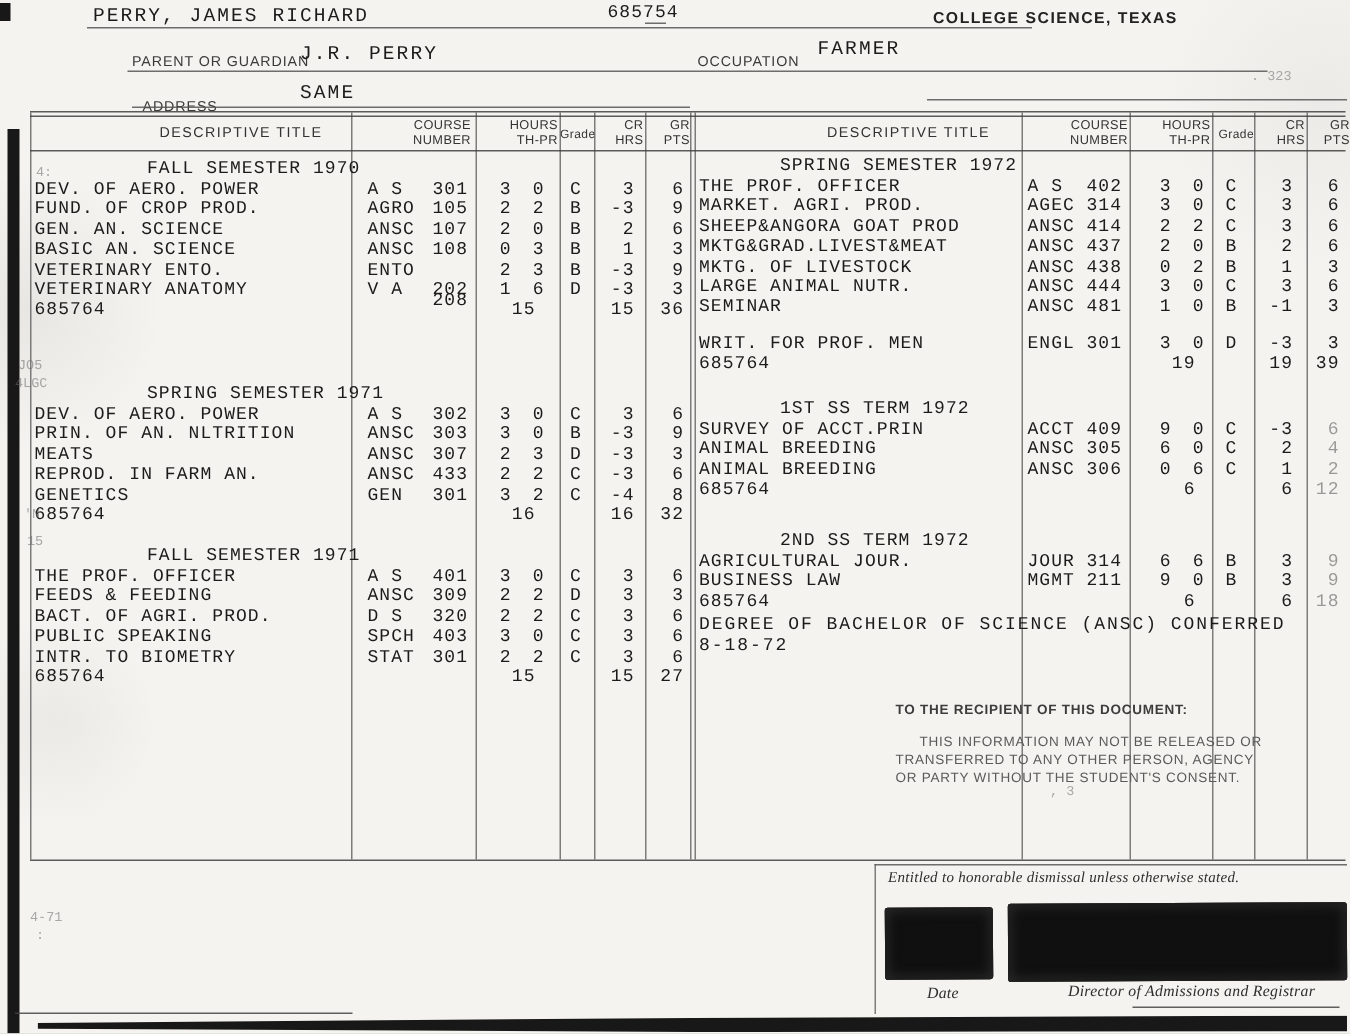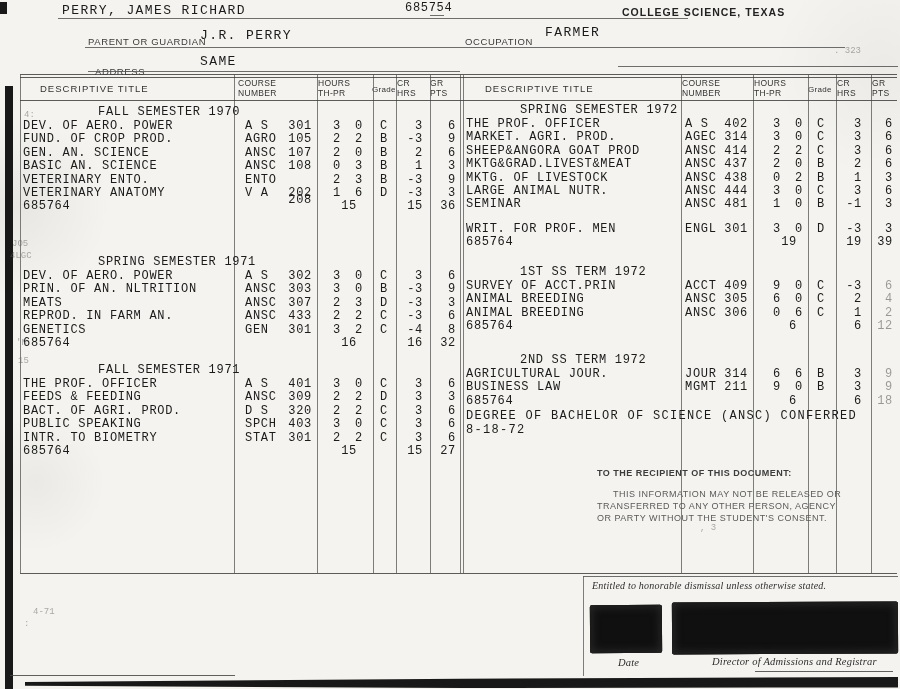--- a/index.html
+++ b/index.html
@@ -11,21 +11,21 @@
           radial-gradient(circle at 98% 10%, rgba(120,120,115,.07), transparent 10%);
         font-family:"Liberation Sans", sans-serif;}
   
   .t{position:absolute;font-family:"Liberation Mono","DejaVu Sans Mono",monospace;
      font-size:12px;letter-spacing:.7px;color:#1b1b1b;white-space:pre;line-height:13px;}
   .t13{font-size:13px;letter-spacing:1.4px;}
   
   .lbl{position:absolute;font-family:"Liberation Sans",sans-serif;font-size:9.5px;
        letter-spacing:.6px;color:#3a3a3a;white-space:pre;}
   .hcell{position:absolute;font-family:"Liberation Sans",sans-serif;font-size:8.5px;
-         line-height:9.5px;color:#333;text-align:left;letter-spacing:.3px;white-space:pre;}
+         line-height:9.5px;color:#333;text-align:right;letter-spacing:.3px;white-space:pre;}
   .vline{position:absolute;width:1px;background:#5e5e5e;opacity:.8;}
   .hline{position:absolute;height:1px;background:#555;opacity:.85;}
   .rt{text-align:right;}
   .ct{text-align:center;}
   .faint-pts{opacity:.42;}
   .serif-i{position:absolute;font-family:"Liberation Serif",serif;font-style:italic;
            font-size:10px;color:#2e2e2e;letter-spacing:.2px;white-space:pre;}
   .notice{position:absolute;font-family:"Liberation Sans",sans-serif;font-size:9px;
           letter-spacing:.5px;color:#5a5a5a;white-space:pre;}
   .redact{position:absolute;background:#101010;border-radius:2px;
@@ -356,21 +356,21 @@
       <div class="t rt" style="left: 828px; top: 394.8px; width: 34px;">6</div>
       <div class="t rt faint-pts" style="left: 863px; top: 394.8px; width: 30px;">18</div>
       <div class="t" style="left: 466px; top: 410px; letter-spacing: 1.3px;">DEGREE OF BACHELOR OF SCIENCE (ANSC) CONFERRED</div>
       <div class="t" style="left: 466px; top: 424px; letter-spacing: 1.3px;">8-18-72</div>
       <div class="artifact" style="left: 24px; top: 110px;">4:</div>
       <div class="artifact" style="left: 12px; top: 239px;">JO5</div>
       <div class="artifact" style="left: 10px; top: 251px;">4LGC</div>
       <div class="artifact" style="left: 16px; top: 338px;">'N</div>
       <div class="artifact" style="left: 18px; top: 356px;">15</div>
       <div class="artifact" style="left: 834px; top: 46px;">. 323</div>
-      <div class="artifact" style="left: 20px; top: 607px; margin-left: 13px;">4-71</div>
+      <div class="artifact" style="left: 20px; top: 607px;">4-71</div>
       <div class="artifact" style="left: 24px; top: 619px;">:</div>
       <div class="artifact" style="left: 700px; top: 523px;">, 3</div>
     </div>
 
   <div class="notice" style="left:597px;top:468px;font-weight:bold;color:#3c3c3c;">TO THE RECIPIENT OF THIS DOCUMENT:</div>
   <div class="notice" style="left:597px;top:489px;margin-left:16px;">THIS INFORMATION MAY NOT BE RELEASED OR</div>
   <div class="notice" style="left:597px;top:501px;">TRANSFERRED TO ANY OTHER PERSON, AGENCY</div>
   <div class="notice" style="left:597px;top:513px;">OR PARTY WITHOUT THE STUDENT'S CONSENT.</div>
 
   <div class="hline" style="left:583px;top:576px;width:315px;"></div>

